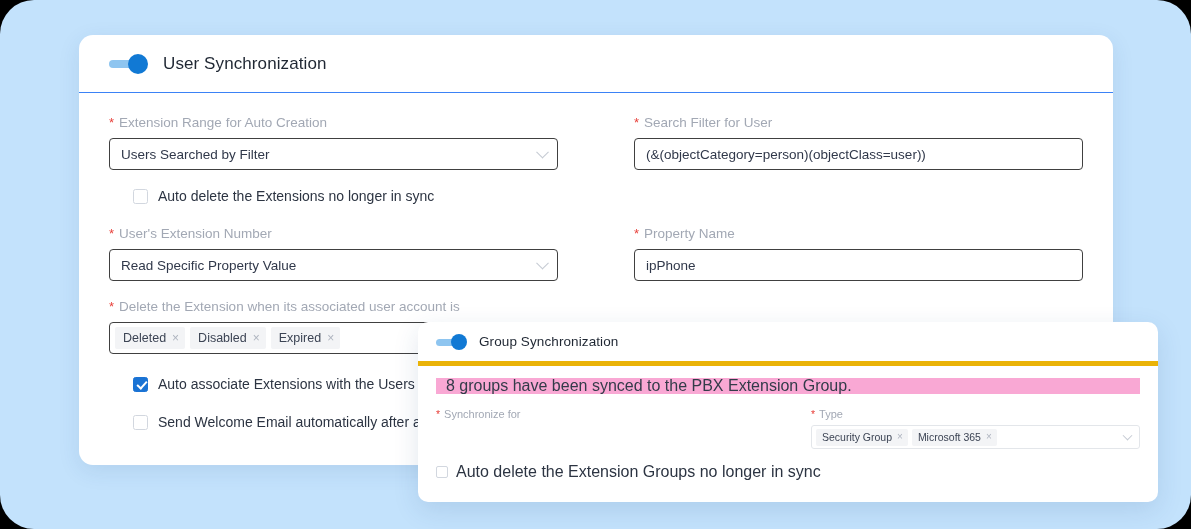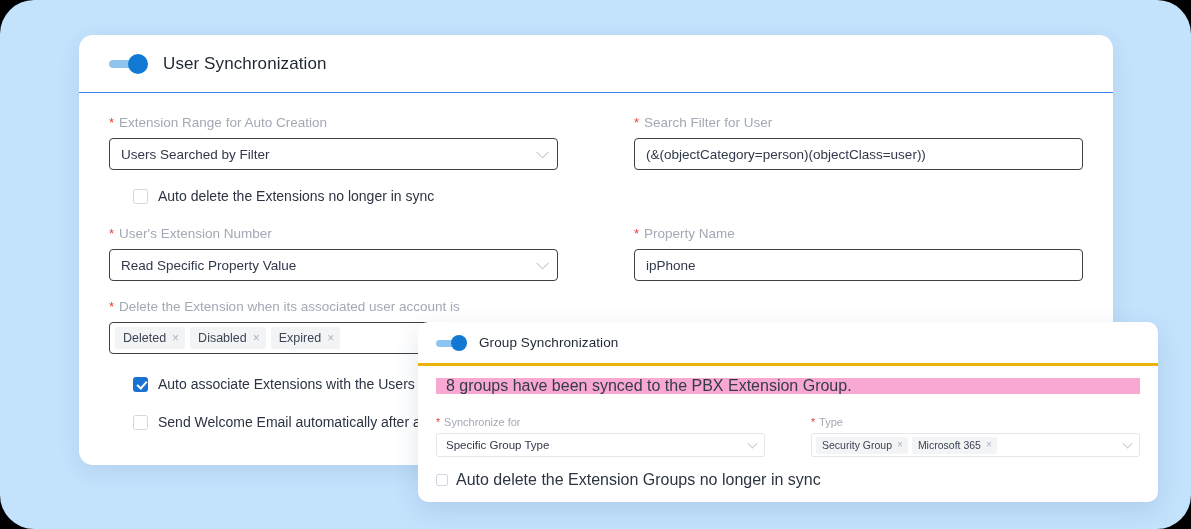--- a/index.html
+++ b/index.html
@@ -161,37 +161,37 @@
     left: 418px; top: 322px;
     width: 740px; height: 180px;
     background: #ffffff;
     border-radius: 10px;
     box-shadow: 0 8px 26px rgba(30,70,120,0.13);
     overflow: hidden;
   }
   #group-card .card-header {
     height: 44px;
     padding-left: 18px;
-    border-bottom: 3px solid #eab308;
+    border-bottom: 5px solid #eab308;
   }
   #group-card .card-title { font-size: 13.5px; margin-left: 11px; }
   .g-body { padding: 12px 18px 0 18px; }
   .notice {
     background: #f9a8d4;
     height: 16px;
     display: flex;
     align-items: center;
     padding-left: 10px;
     font-size: 16px;
     color: #333b49;
     margin-bottom: 14px;
   }
   .g-row { display: flex; gap: 46px; }
   .g-col { width: 329px; }
-  .g-label { font-size: 11px; color: #a2a8b4; margin-bottom: 5px; margin-top: 8px; }
+  .g-label { font-size: 11px; color: #a2a8b4; margin-bottom: 5px; }
   .g-label .req { font-size: 10.5px; margin-right: 4px; }
   .g-input {
     height: 24px;
     border: 1px solid #e3e6ea;
     border-radius: 3px;
     display: flex;
     align-items: center;
     padding: 0 9px;
     font-size: 11.5px;
     color: #30384a;
@@ -355,24 +355,20 @@
 
     <div class="g-body">
 
       <div class="notice">8 groups have been synced to the PBX Extension Group.</div>
 
       <div class="g-row">
         <div class="g-col">
           <div class="g-label">
             <span class="req">*</span><span>Synchronize for</span>
           </div>
-          <div class="g-input">
-            <span>Specific Group Type</span>
-            <span class="caret"></span>
-          </div>
         </div>
 
         <div class="g-col">
           <div class="g-label">
             <span class="req">*</span><span>Type</span>
           </div>
           <div class="g-input g-tagwrap">
             <span class="g-tag">
               <span>Security Group</span>
               <span class="x">×</span>

